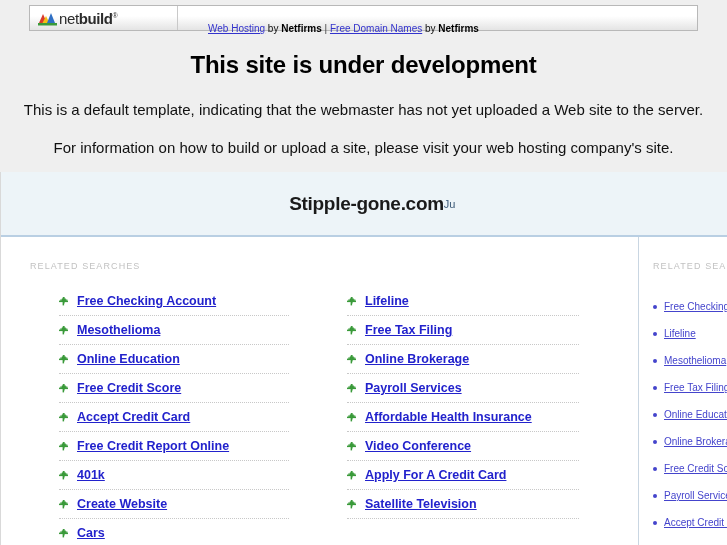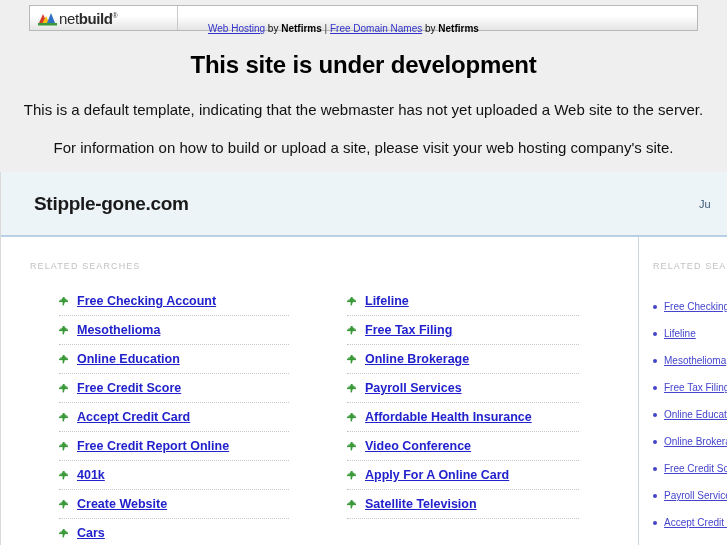--- a/index.html
+++ b/index.html
@@ -96,21 +96,21 @@
     box-sizing: border-box;
     position: relative;
     overflow: hidden;
   }
   .banner {
     background: #edf4f8;
     border-bottom: 2px solid #b9cfe3;
     height: 65px;
     display: flex;
     align-items: center;
-    justify-content: space-between;
+    justify-content: center;
     padding: 0 14px 0 33px;
     box-sizing: border-box;
   }
   .banner-left { line-height: 1.15; }
   .domain-title {
     font-size: 19px;
     font-weight: bold;
     color: #1a1a1a;
     letter-spacing: -0.3px;
   }
@@ -408,21 +408,21 @@
               <a href="#">Video Conference</a>
             </div>
             <div class="link-row">
               <span class="arrow-icon">
                 <svg width="9" height="9" viewBox="0 0 9 9">
                   <path d="M4 0 h1.6 v1.4 h1.2 v1.2 h1.6 v1.2 H6.8 v1.2 H5.6 V6.4 H4 V5 H2.8 V3.8 H1.2 V2.6 h1.6 V1.4 H4 Z" fill="#3a9a3a"></path>
                   <rect x="0" y="3.6" width="9" height="1.5" fill="#3a9a3a"></rect>
                   <rect x="3.6" y="0.4" width="1.5" height="8" fill="#3a9a3a"></rect>
                 </svg>
               </span>
-              <a href="#">Apply For A Online Card</a>
+              <a href="#">Apply For A Credit Card</a>
             </div>
             <div class="link-row">
               <span class="arrow-icon">
                 <svg width="9" height="9" viewBox="0 0 9 9">
                   <path d="M4 0 h1.6 v1.4 h1.2 v1.2 h1.6 v1.2 H6.8 v1.2 H5.6 V6.4 H4 V5 H2.8 V3.8 H1.2 V2.6 h1.6 V1.4 H4 Z" fill="#3a9a3a"></path>
                   <rect x="0" y="3.6" width="9" height="1.5" fill="#3a9a3a"></rect>
                   <rect x="3.6" y="0.4" width="1.5" height="8" fill="#3a9a3a"></rect>
                 </svg>
               </span>
               <a href="#">Satellite Television</a>

